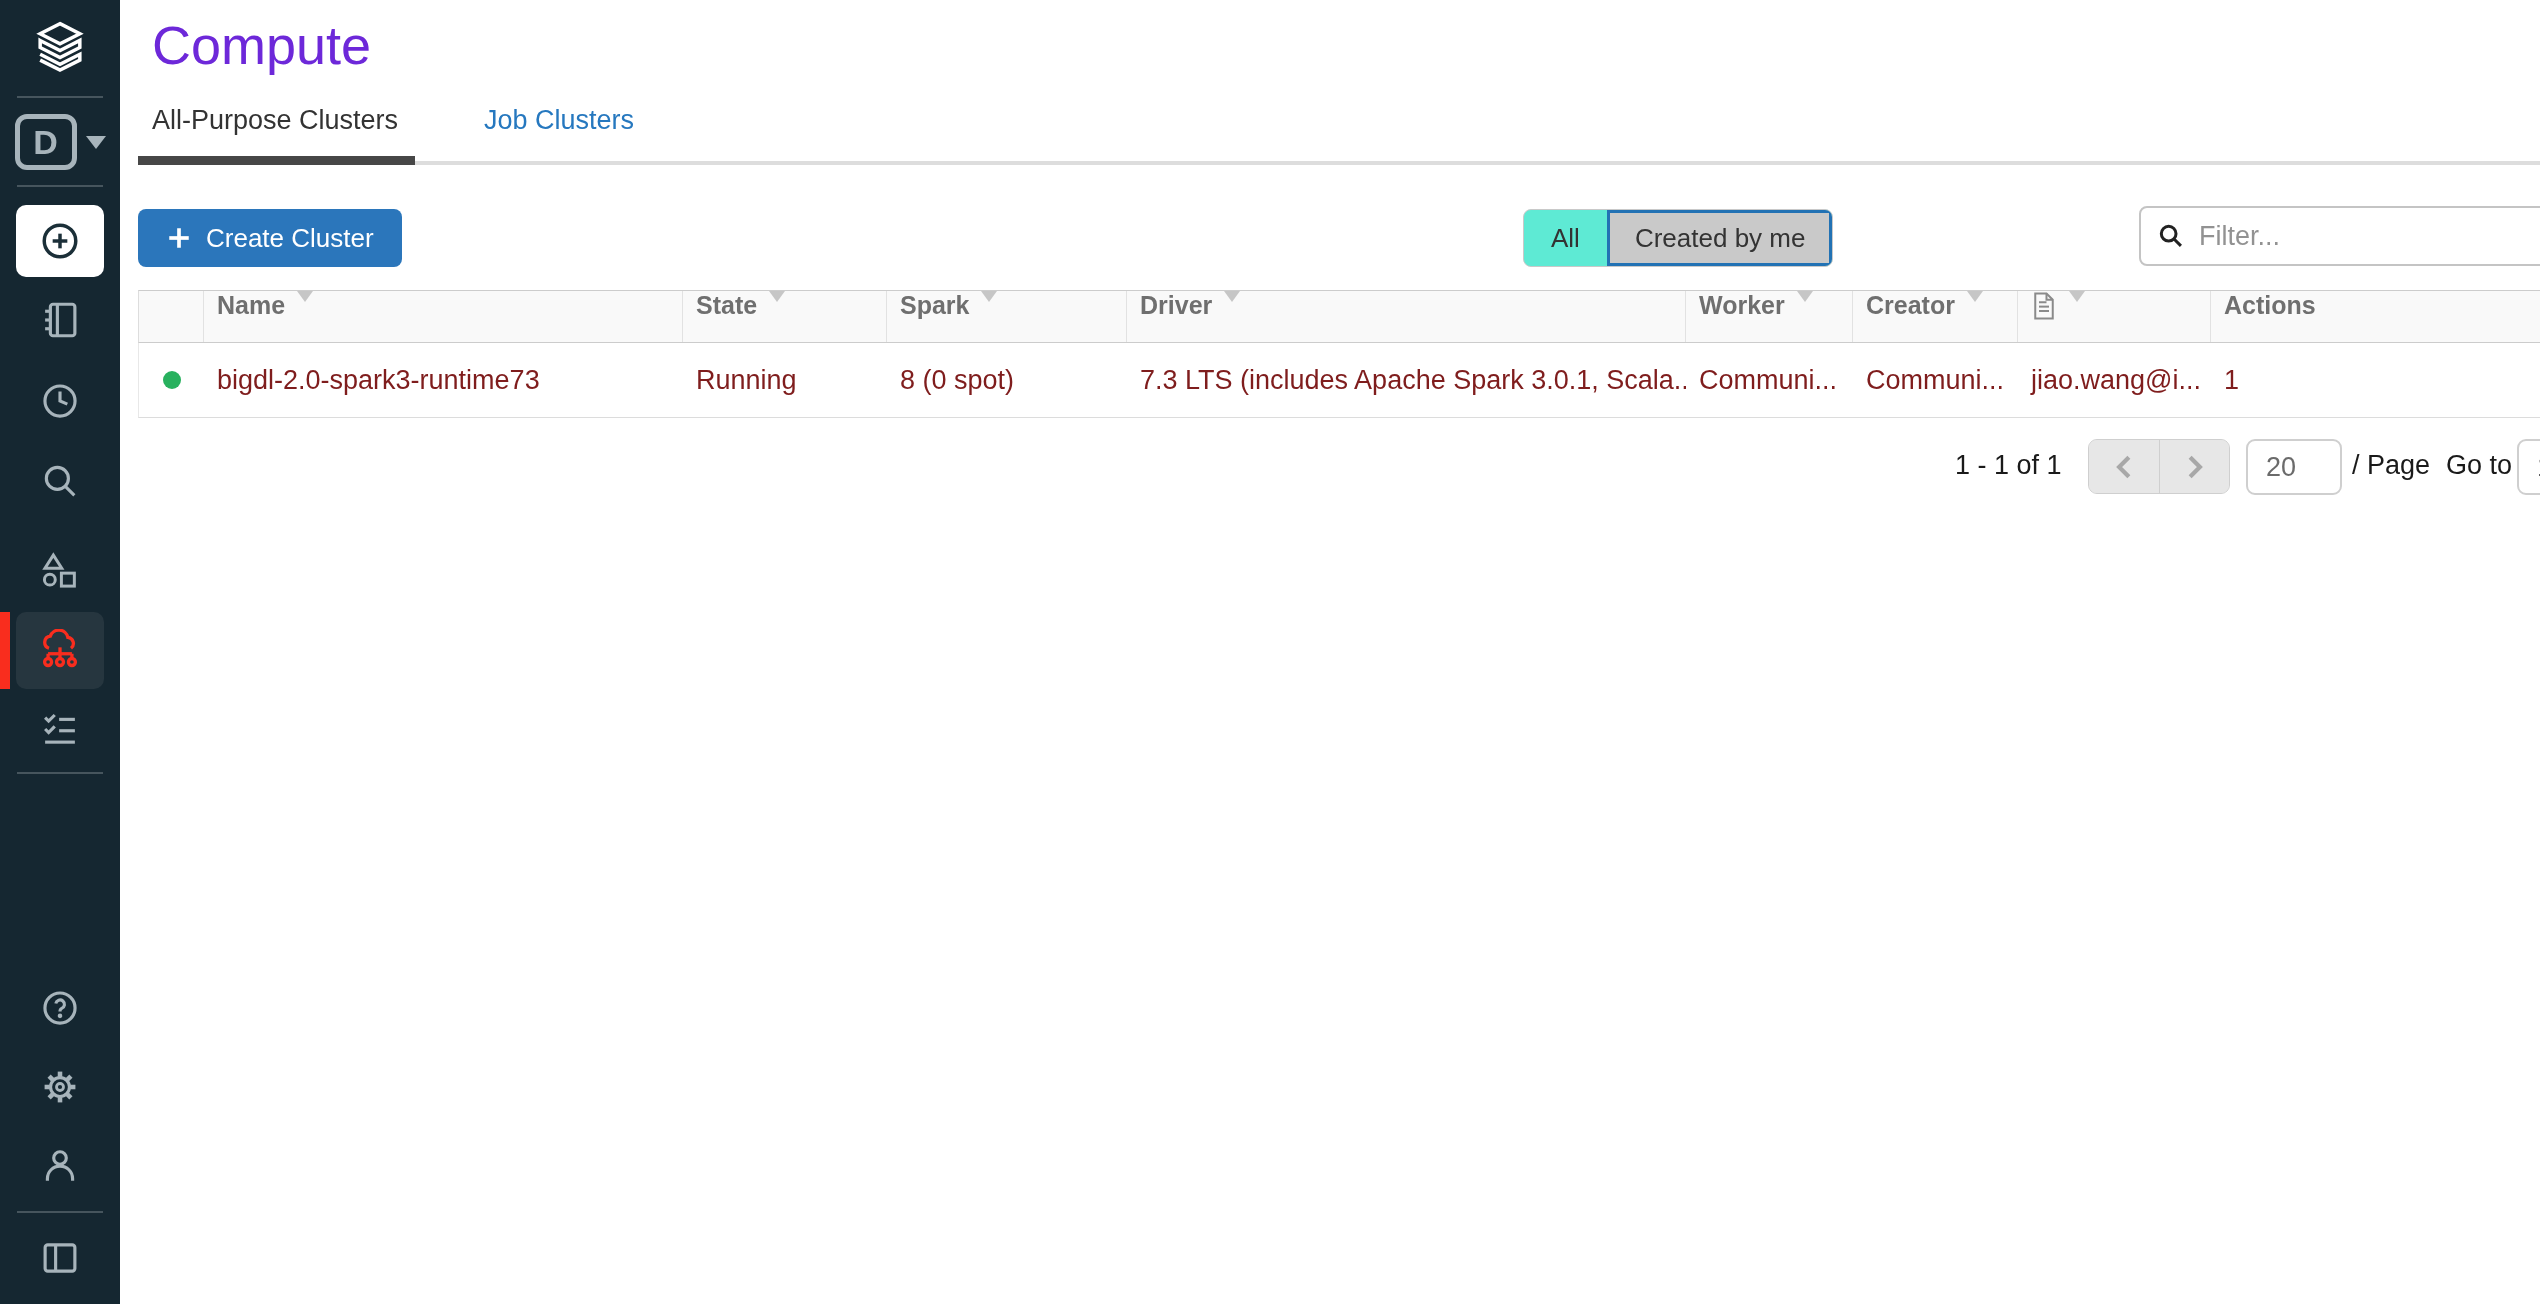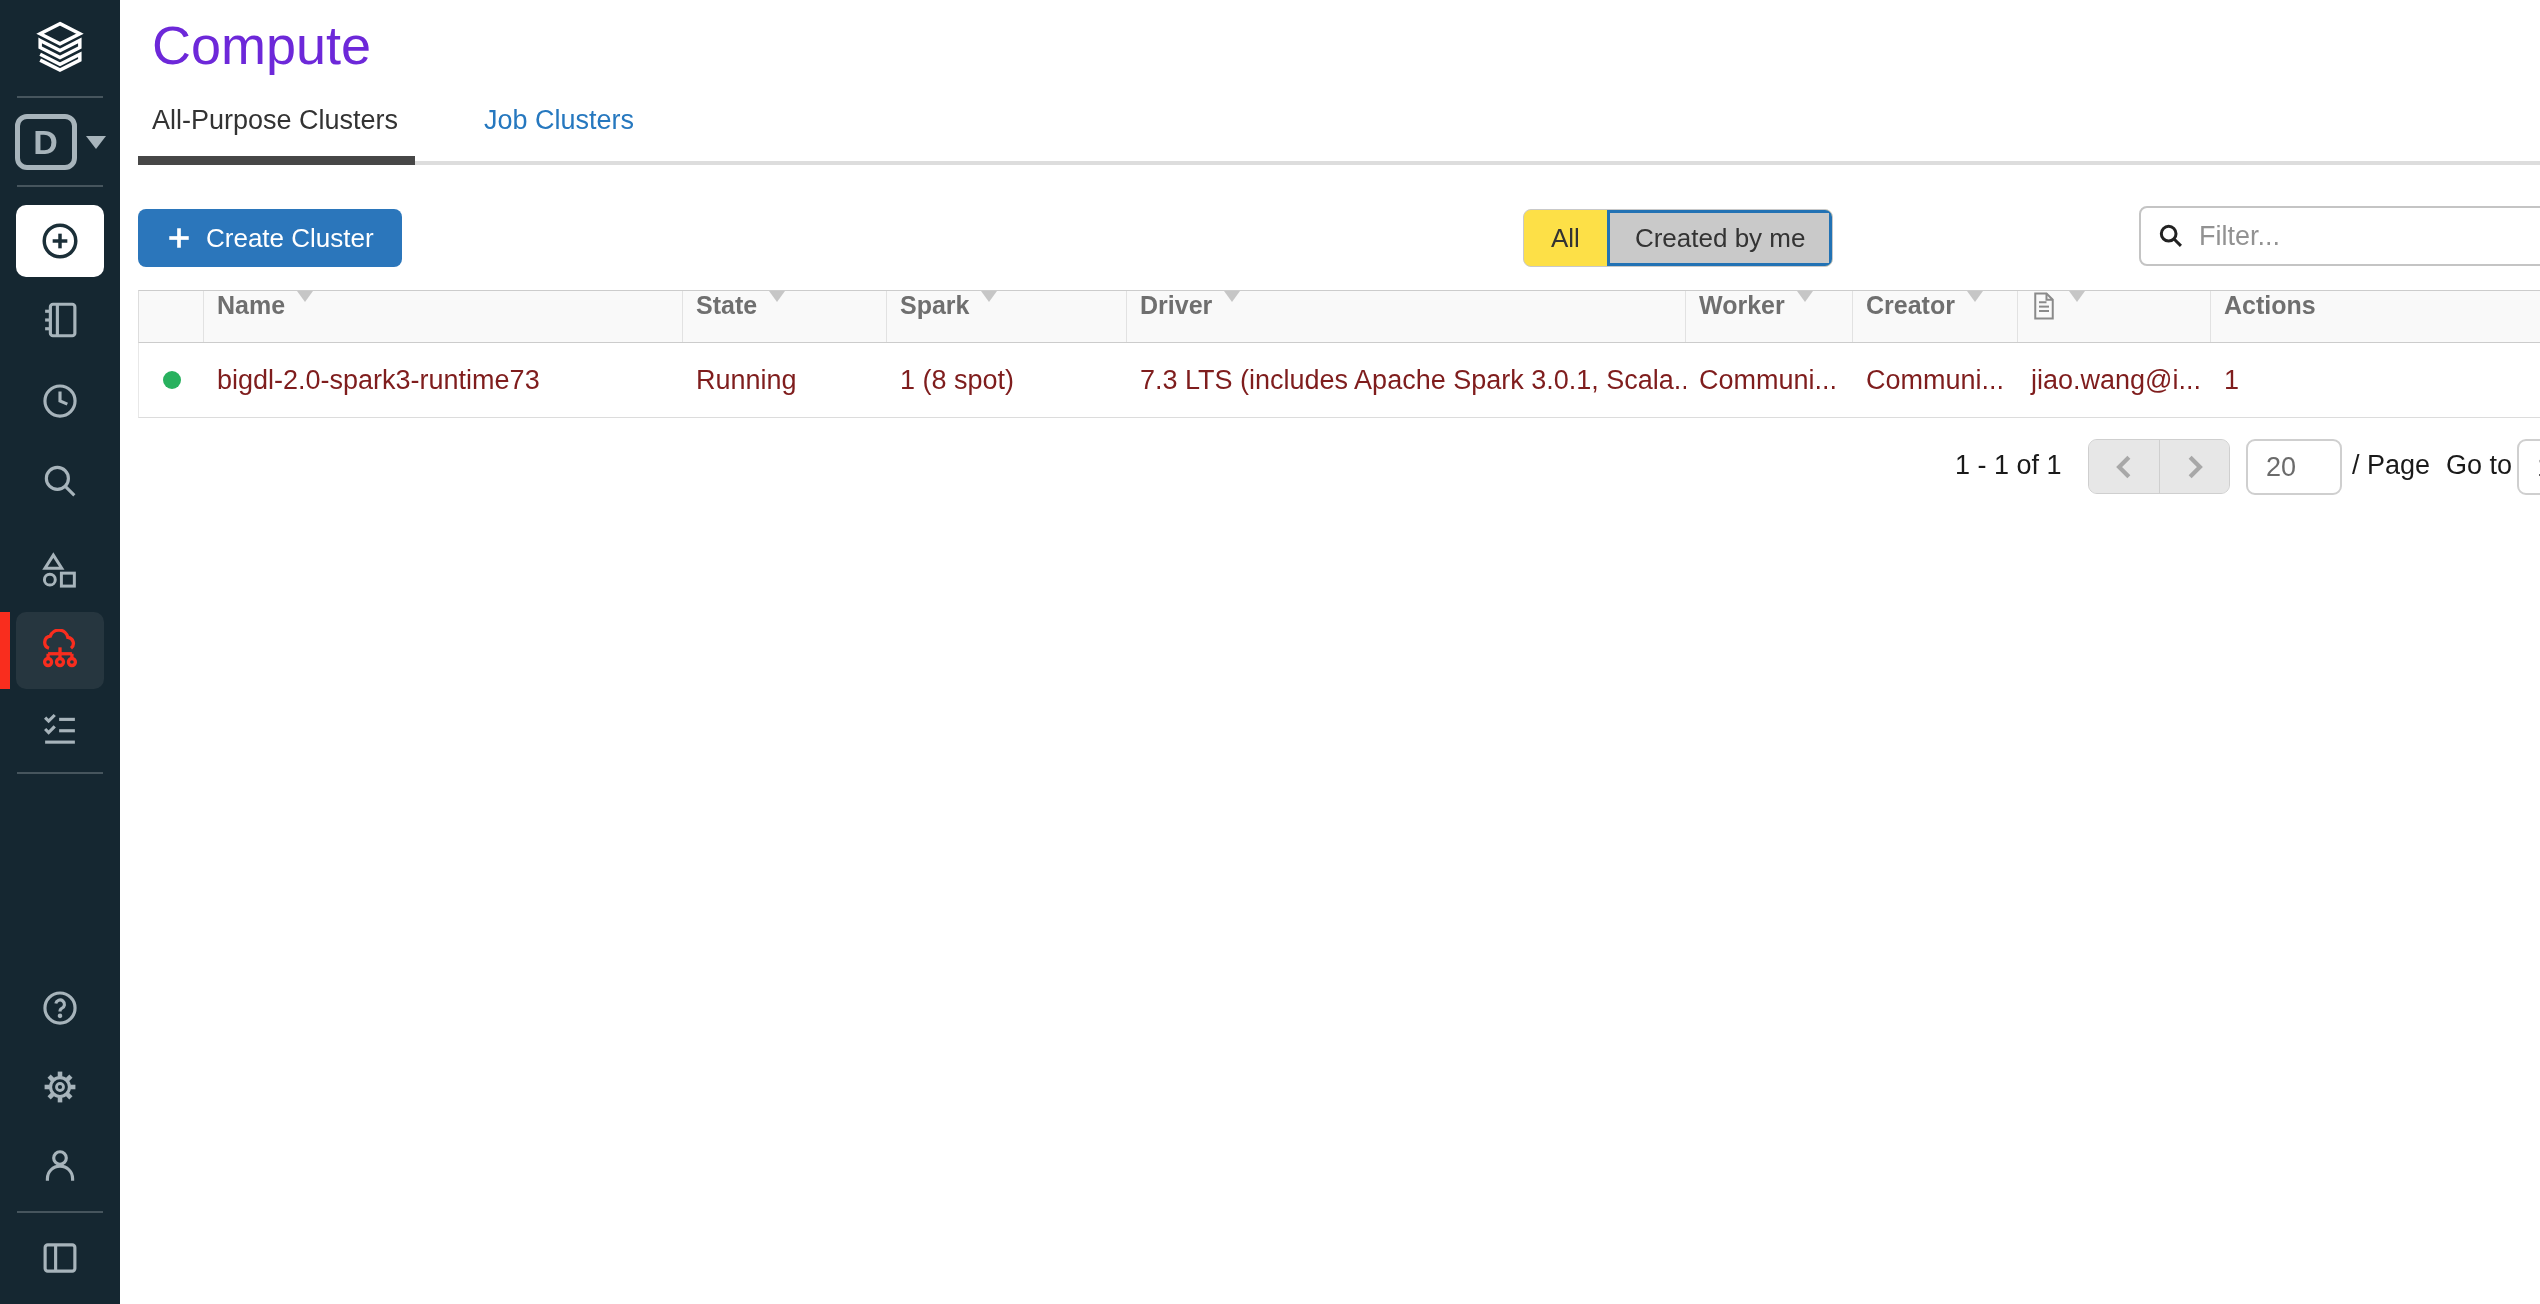--- a/index.html
+++ b/index.html
@@ -31,21 +31,21 @@
   .tab.blue { color:#2678bf;margin-left:40px; }
   .tab-line { position:absolute; left:138px; right:0; top:161px; height:4px; background:#dddddd; }
   .tab-line-active { position:absolute; left:138px; top:156px; width:277px; height:9px; background:#474747; }
 
   
   .create-btn { position:absolute; left:138px; top:209px; height:58px; padding:0 28px;
                 background:#2b76bb; border:none; border-radius:8px; color:#fff; font-size:26px;
                 display:flex; align-items:center; gap:14px; cursor:pointer;
                 font-family:"Liberation Sans", sans-serif; }
   .filter-group { position:absolute; left:1523px; top:209px; height:58px; display:flex;
-                  border:1px solid #c9c9c9; border-radius:8px; background:#fde047; overflow:hidden; }
+                  border:1px solid #c9c9c9; border-radius:8px; background:#5eead4; overflow:hidden; }
   .filter-btn { height:100%; border:none; background:transparent; padding:0 27px; font-size:26px;
                 color:#333; cursor:pointer; font-family:"Liberation Sans", sans-serif; }
   .filter-btn + .filter-btn { border-left:1px solid #d6d6d6; }
   .filter-btn.selected { background:#c9c9c9; outline:3px solid #2272b4; outline-offset:-3px; }
   .search-box { position:absolute; left:2139px; top:206px; width:460px; height:60px; background:#fff;
                 border:2px solid #c4c4c4; border-radius:8px; display:flex; align-items:center; padding:0 16px; }
   .search-box input { border:none; outline:none; flex:1; font-size:27px; color:#333; margin-left:14px;
                       font-family:"Liberation Sans", sans-serif; }
   .search-box input::placeholder { color:#929292; }
 
@@ -280,21 +280,21 @@
           <span>Actions</span>
         </div>
       </div>
 
       <div class="tbl-row">
         <div class="td center">
           <span class="status-dot"></span>
         </div>
         <div class="td">bigdl-2.0-spark3-runtime73</div>
         <div class="td">Running</div>
-        <div class="td">1 (8 spot)</div>
+        <div class="td">8 (0 spot)</div>
         <div class="td">7.3 LTS (includes Apache Spark 3.0.1, Scala...</div>
         <div class="td">Communi...</div>
         <div class="td">Communi...</div>
         <div class="td">jiao.wang@i...</div>
         <div class="td">1</div>
         <div class="td"></div>
       </div>
     </div>
 
     <div class="pg-text" style="left:1955px; top:450px">1 - 1 of 1</div>

